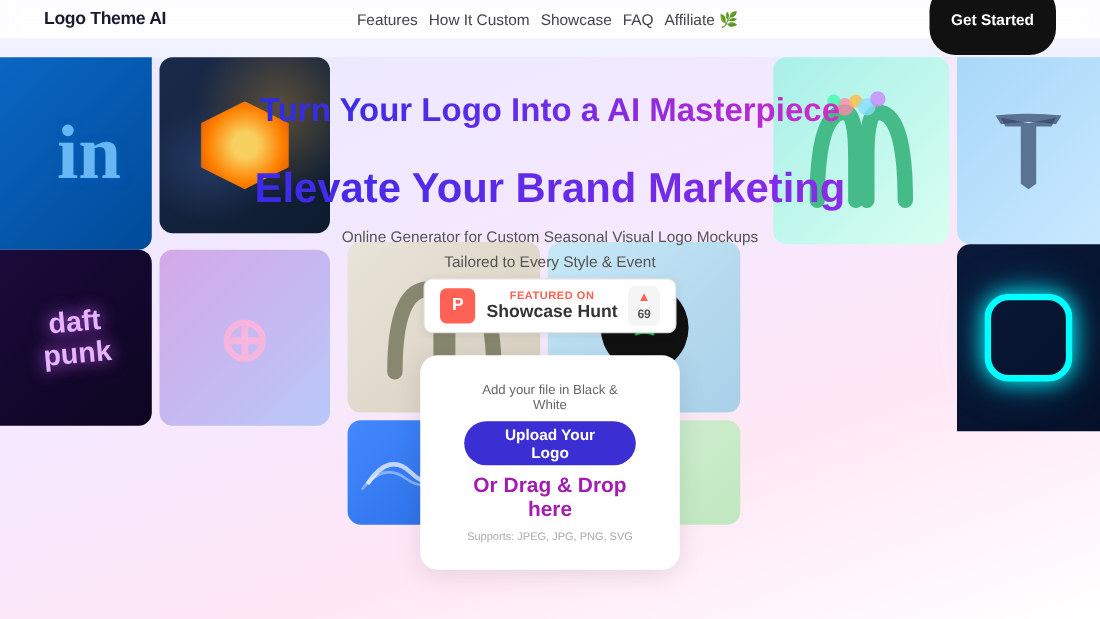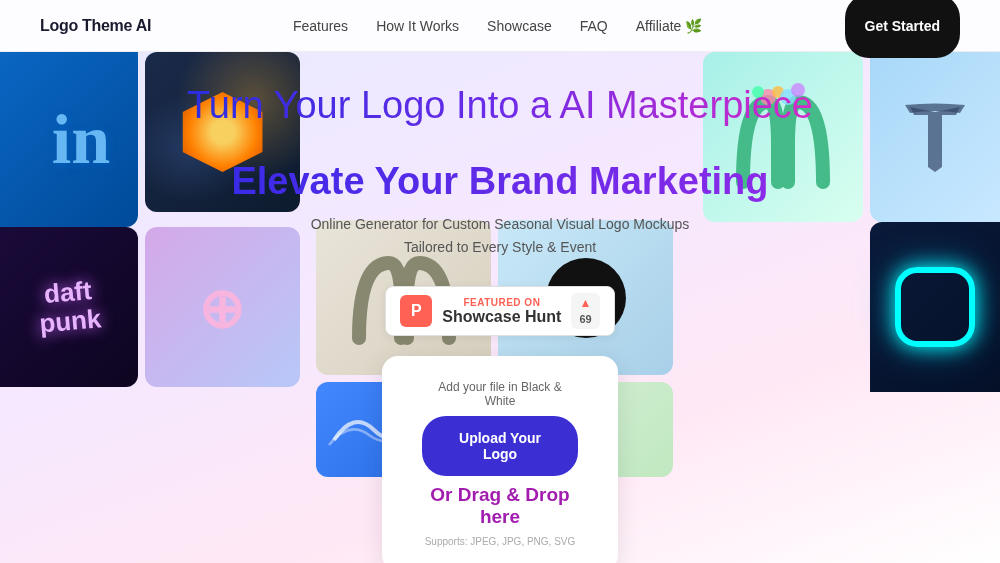--- a/index.html
+++ b/index.html
@@ -13,34 +13,34 @@
     }
 
     
     .navbar {
       position: relative;
       z-index: 10;
       display: flex;
       align-items: center;
       justify-content: space-between;
       padding: 0 40px;
-      height: 52px;
+      height: 36px;
       background: rgba(255,255,255,0.85);
       backdrop-filter: blur(8px);
       border-bottom: 1px solid rgba(0,0,0,0.06);
     }
     .nav-logo {
       font-size: 16px;
       font-weight: 700;
       color: #1a1a2e;
       letter-spacing: -0.3px;
     }
     .nav-links {
       display: flex;
-      gap: 28px;
+      gap: 10px;
       align-items: center;
     }
     .nav-link {
       font-size: 14px;
       color: #444;
       text-decoration: none;
       cursor: pointer;
     }
     .nav-affiliate {
       display: flex;
@@ -75,22 +75,22 @@
       left: 0;
       right: 0;
       display: flex;
       flex-direction: column;
       align-items: center;
       text-align: center;
       padding-top: 32px;
       z-index: 5;
     }
     .hero-title-line1 {
-      font-size: 38px;
-      font-weight: 400;
+      font-size: 30px;
+      font-weight: 700;
       background: linear-gradient(90deg, #2b2de0, #6c2be8, #d42bc8);
       -webkit-background-clip: text;
       -webkit-text-fill-color: transparent;
       background-clip: text;
       line-height: 1.15;
     }
     .hero-title-line2 {
       font-size: 38px;
       font-weight: 800;
       background: linear-gradient(90deg, #3a2be8, #8b2be8);
@@ -98,21 +98,21 @@
       -webkit-text-fill-color: transparent;
       background-clip: text;
       line-height: 1.15;
       margin-bottom: 10px;
       margin-top: 32px;
     }
     .hero-subtitle {
       font-size: 14px;
       color: #555;
       line-height: 1.6;
-      margin-bottom: 28px;
+      margin-bottom: 4px;
     }
 
     
     .ph-badge {
       display: flex;
       align-items: center;
       gap: 10px;
       background: #fff;
       border: 1px solid #e0e0e0;
       border-radius: 8px;
@@ -179,21 +179,21 @@
     .upload-label {
       font-size: 12px;
       color: #666;
       font-weight: 500;
     }
     .upload-btn {
       background: #3b2fd4;
       color: #fff;
       border: none;
       border-radius: 24px;
-      padding: 14px 24px;
+      padding: 4px 24px;
       font-size: 14px;
       font-weight: 600;
       cursor: pointer;
       width: 100%;
     }
     .drag-drop-text {
       font-size: 19px;
       color: #a21caf;
       font-weight: 600;
       cursor: pointer;
@@ -419,21 +419,21 @@
                   radial-gradient(ellipse at 30% 60%, rgba(100,150,255,0.2) 0%, transparent 40%);
     }
   </style>
 </head>
 <body>
 
 <nav class="navbar">
   <span class="nav-logo">Logo Theme AI</span>
   <div class="nav-links">
     <a class="nav-link">Features</a>
-    <a class="nav-link">How It Works</a>
+    <a class="nav-link">How It Custom</a>
     <a class="nav-link">Showcase</a>
     <a class="nav-link">FAQ</a>
     <a class="nav-link nav-affiliate">Affiliate 🌿</a>
   </div>
   <button class="nav-cta">Get Started</button>
 </nav>
 
 <div class="hero-bg"></div>
 
 <div class="images-overlay">

